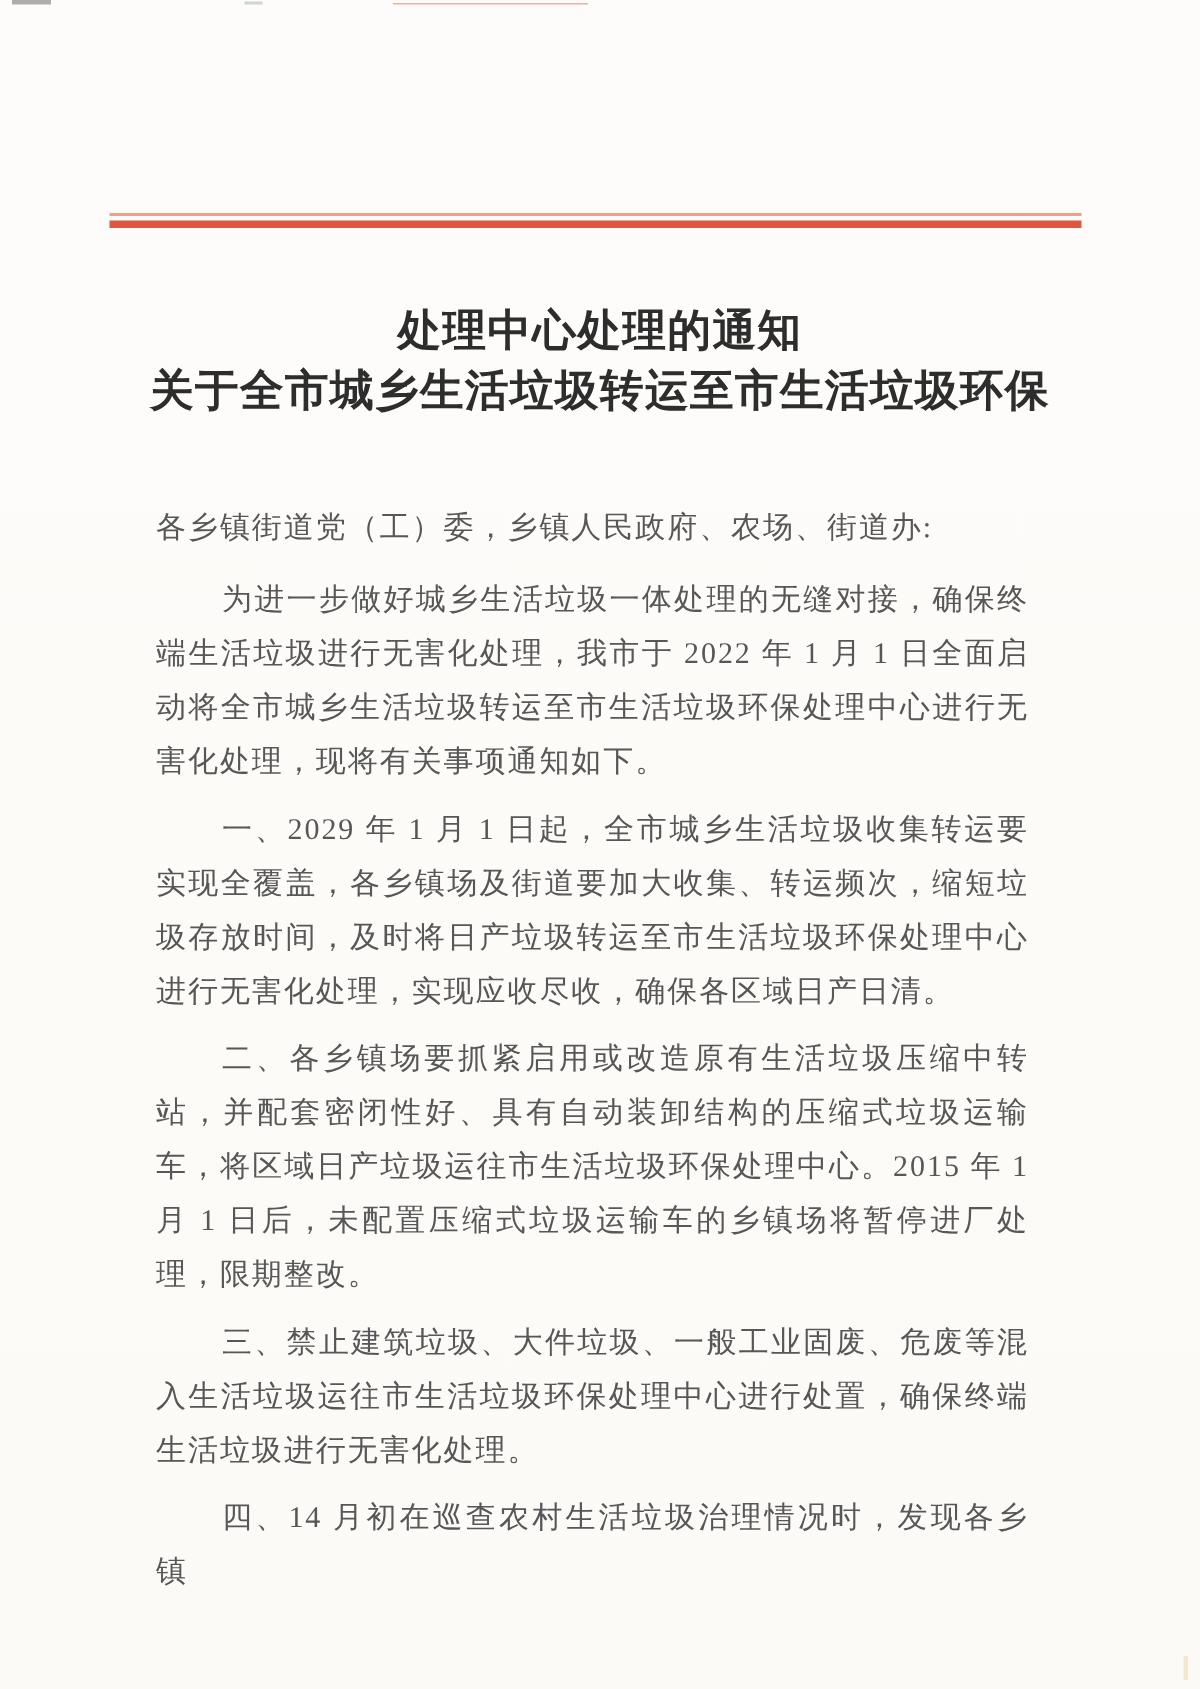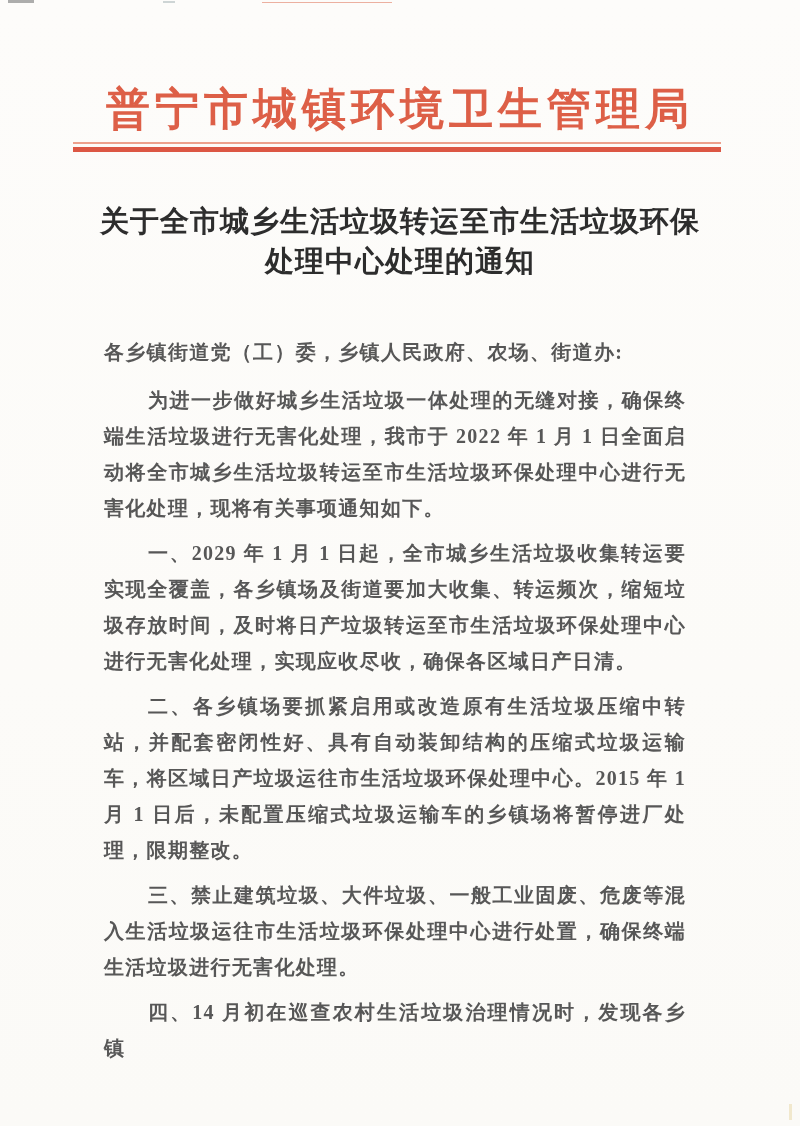--- a/index.html
+++ b/index.html
@@ -93,51 +93,49 @@
   .doc-body {
     position: absolute;
     left: 104px; top: 334px;
     width: 598px;
     color: #575757;
     font-size: 20px;
     letter-spacing: 1.3px;
     line-height: 36px;
     text-align: justify;
     text-align-last: left;
-    font-weight: bold;
   }
   .salutation {
     margin: 0 0 12px 0;
   }
   .doc-body p.para {
     margin: 0 16px 9px 0;
     text-indent: 44px;
   }
 </style>
 </head>
 <body>
 
 <div class="page">
 
   <div class="artifact-dash-left"></div>
   <div class="artifact-dash-mid"></div>
   <div class="artifact-red-line"></div>
   <div class="artifact-corner"></div>
 
-  <div class="agency-header">普宁市城镇环境卫生管理局</div>
 
   <div class="red-separator">
     <div class="sep-thin"></div>
     <div class="sep-gap"></div>
     <div class="sep-thick"></div>
   </div>
 
   <div class="doc-title">
+    <div>处理中心处理的通知</div>
     <div>关于全市城乡生活垃圾转运至市生活垃圾环保</div>
-    <div>处理中心处理的通知</div>
   </div>
 
   <div class="doc-body">
     <p class="salutation">各乡镇街道党（工）委，乡镇人民政府、农场、街道办:</p>
     <p class="para">为进一步做好城乡生活垃圾一体处理的无缝对接，确保终端生活垃圾进行无害化处理，我市于 2022 年 1 月 1 日全面启动将全市城乡生活垃圾转运至市生活垃圾环保处理中心进行无害化处理，现将有关事项通知如下。</p>
     <p class="para">一、2029 年 1 月 1 日起，全市城乡生活垃圾收集转运要实现全覆盖，各乡镇场及街道要加大收集、转运频次，缩短垃圾存放时间，及时将日产垃圾转运至市生活垃圾环保处理中心进行无害化处理，实现应收尽收，确保各区域日产日清。</p>
     <p class="para">二、各乡镇场要抓紧启用或改造原有生活垃圾压缩中转站，并配套密闭性好、具有自动装卸结构的压缩式垃圾运输车，将区域日产垃圾运往市生活垃圾环保处理中心。2015 年 1 月 1 日后，未配置压缩式垃圾运输车的乡镇场将暂停进厂处理，限期整改。</p>
     <p class="para">三、禁止建筑垃圾、大件垃圾、一般工业固废、危废等混入生活垃圾运往市生活垃圾环保处理中心进行处置，确保终端生活垃圾进行无害化处理。</p>
     <p class="para">四、14 月初在巡查农村生活垃圾治理情况时，发现各乡镇</p>
   </div>

